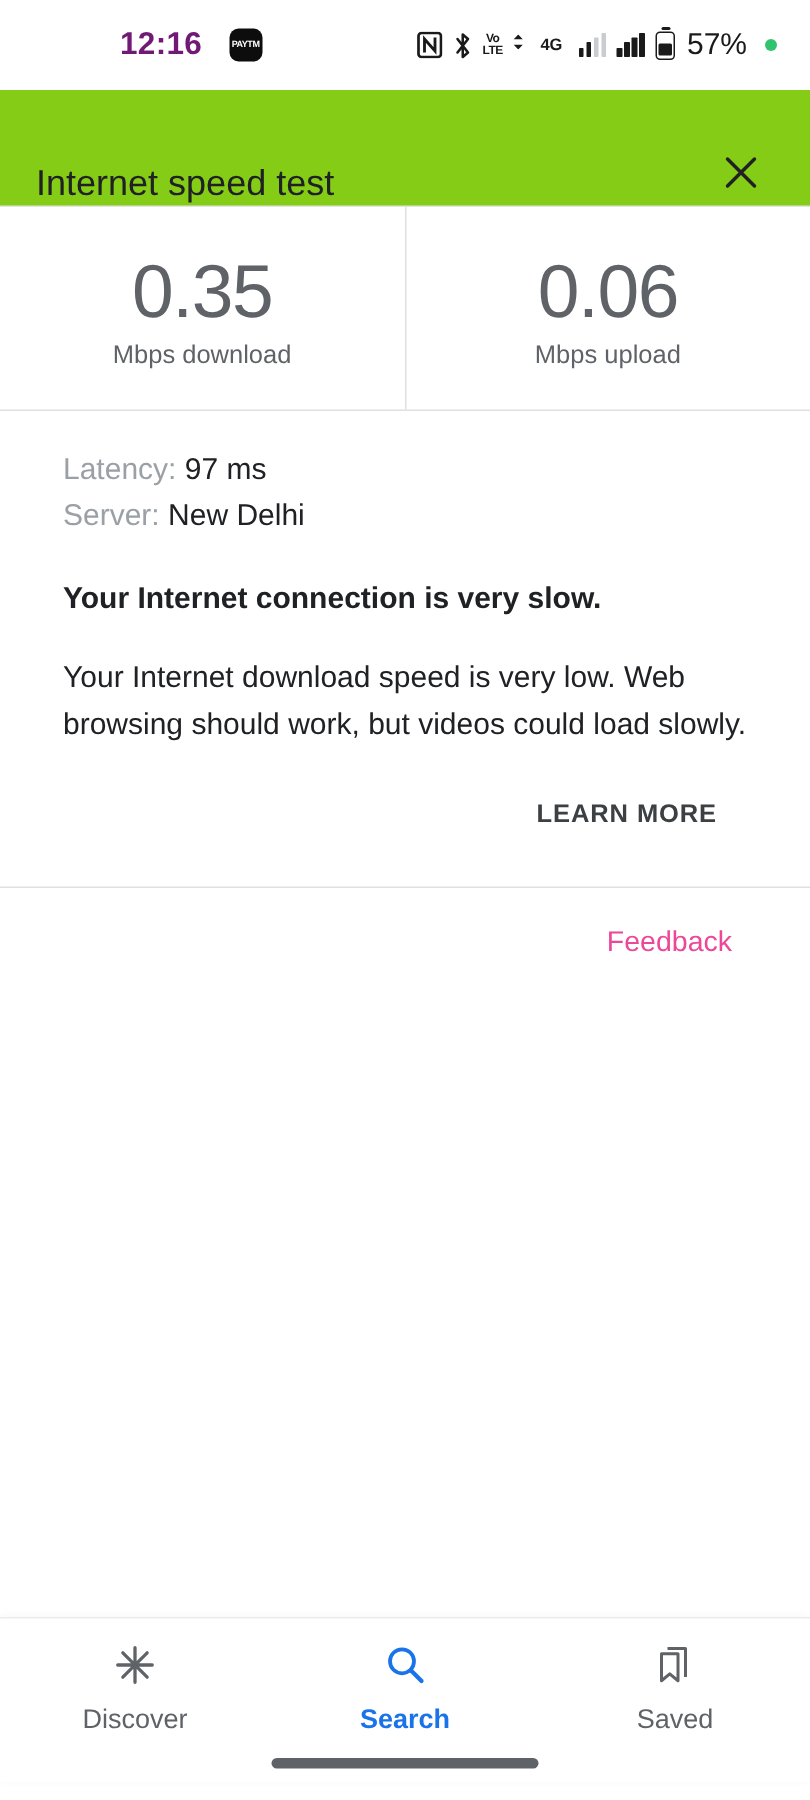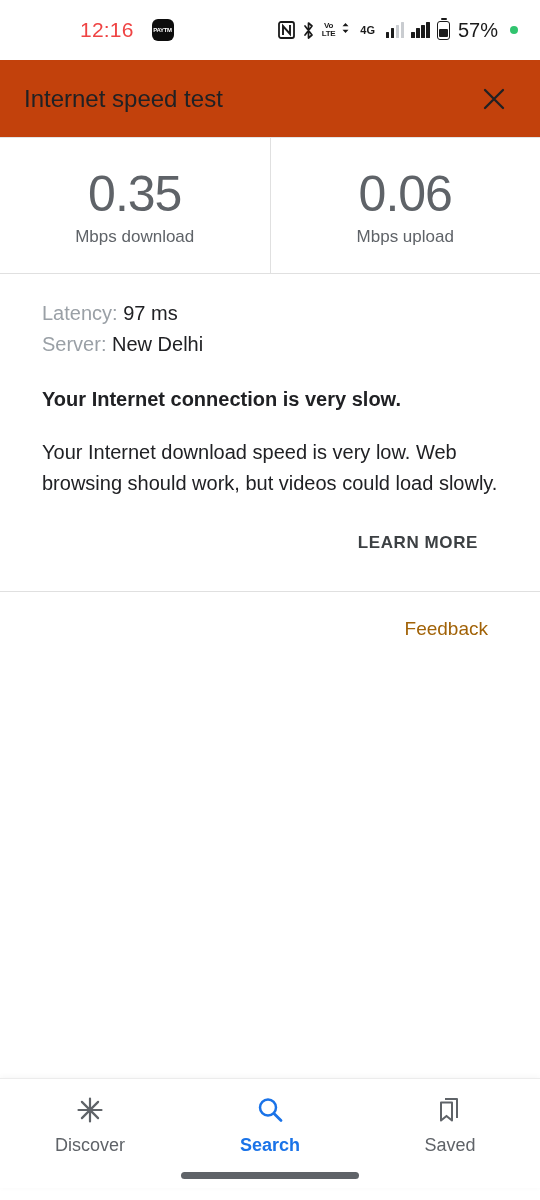--- a/index.html
+++ b/index.html
@@ -11,22 +11,22 @@
   }
   #screen { position:relative; width:540px; height:1200px; overflow:hidden; background:#fff; }
 
   
   .statusbar {
     height:60px; background:#ffffff;
     display:flex; align-items:center;
     padding:0 22px;
   }
   .sb-clock {
-    font-size:21px; color:#ef4444; letter-spacing:0.2px;
-    margin-left:58px; font-weight:400;
+    font-size:21px; color:#701a75; letter-spacing:0.2px;
+    margin-left:58px; font-weight:700;
   }
   .sb-left-icons { display:flex; align-items:center; margin-left:18px; }
   .paytm-ico {
     width:22px; height:22px; border-radius:6px; background:#0d0d0d;
     display:flex; align-items:center; justify-content:center;
   }
   .paytm-ico span { font-size:6px; color:#fff; font-weight:700; letter-spacing:-0.3px; }
   .sb-spacer { flex:1; }
   .sb-right { display:flex; align-items:center; gap:7px; }
   .sb-ico { display:flex; align-items:center; color:#1a1a1a; }
@@ -44,22 +44,22 @@
   .batt:before {
     content:""; position:absolute; top:-3.4px; left:3px; width:6px; height:2.2px;
     background:#1a1a1a; border-radius:1px;
   }
   .batt i { display:block; width:100%; height:57%; background:#1a1a1a; border-radius:1px;}
   .sb-pct { font-size:20px; color:#1a1a1a; margin-left:1px; }
   .greendot { width:8px; height:8px; border-radius:50%; background:#31c46f; margin-left:5px;}
 
   
   .appbar {
-    height:78px; background:#c2410c;
-    display:flex; align-items:center; justify-content:space-between;
+    height:78px; background:#84cc16;
+    display:flex; align-items:flex-end; justify-content:space-between;
     padding:0 24px 0 24px;
     border-bottom:1px solid #e2e4e6;
   }
   .appbar-title { font-size:24px; color:#202124; font-weight:400; }
   .close-btn {
     width:44px; height:44px; display:flex; align-items:center; justify-content:center;
     cursor:pointer;
   }
 
   
@@ -98,21 +98,21 @@
   }
   .btn-filled {
     font-size:17px; font-weight:700; color:#fff; letter-spacing:0.6px;
     background:#1a73e8; border:none; border-radius:5px;
     padding:16px 26px; cursor:pointer; font-family:inherit;
   }
   .hr { height:1px; background:#e0e0e0; }
 
   
   .feedback-row { padding:26px 52px 0 0; text-align:right; }
-  .feedback-link { font-size:19px; color:#a16207; cursor:pointer; }
+  .feedback-link { font-size:19px; color:#ec4899; cursor:pointer; }
 
   
   .bottomnav {
     position:absolute; left:0; right:0; bottom:12px; height:110px;
     background:#fff; border-top:1px solid #ececec;
     box-shadow:0 -1px 6px rgba(0,0,0,0.045);
     display:flex; flex-direction:column;
   }
   .nav-items { flex:1; display:flex; align-items:center; }
   .nav-item {

